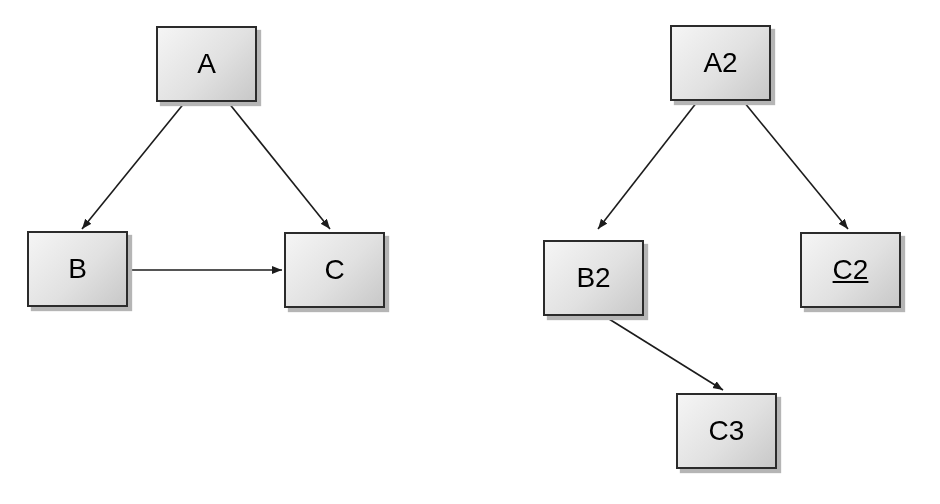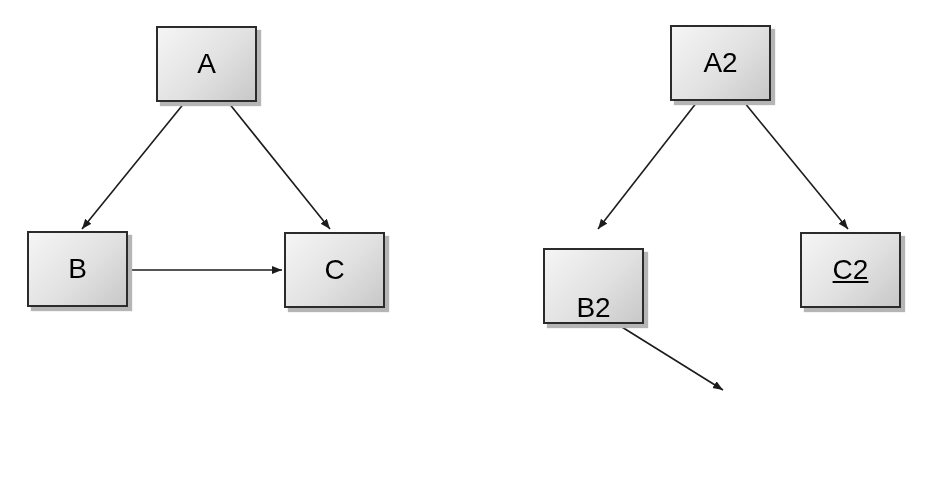--- a/index.html
+++ b/index.html
@@ -70,20 +70,23 @@
   </div>
   <div class="node" style="left:27px;  top:231px;">
     <span class="node-label">B</span>
   </div>
   <div class="node" style="left:284px; top:232px;">
     <span class="node-label">C</span>
   </div>
   <div class="node" style="left:670px; top:25px;">
     <span class="node-label">A2</span>
   </div>
-  <div class="node" style="left:543px; top:248px;align-items:flex-end;">
+  <div class="node" style="left:543px; top:240px;">
     <span class="node-label">B2</span>
   </div>
   <div class="node" style="left:800px; top:232px;text-decoration:underline;">
     <span class="node-label">C2</span>
   </div>
+  <div class="node" style="left:676px; top:393px;">
+    <span class="node-label">C3</span>
+  </div>
 
 </div>
 
 </body></html>

